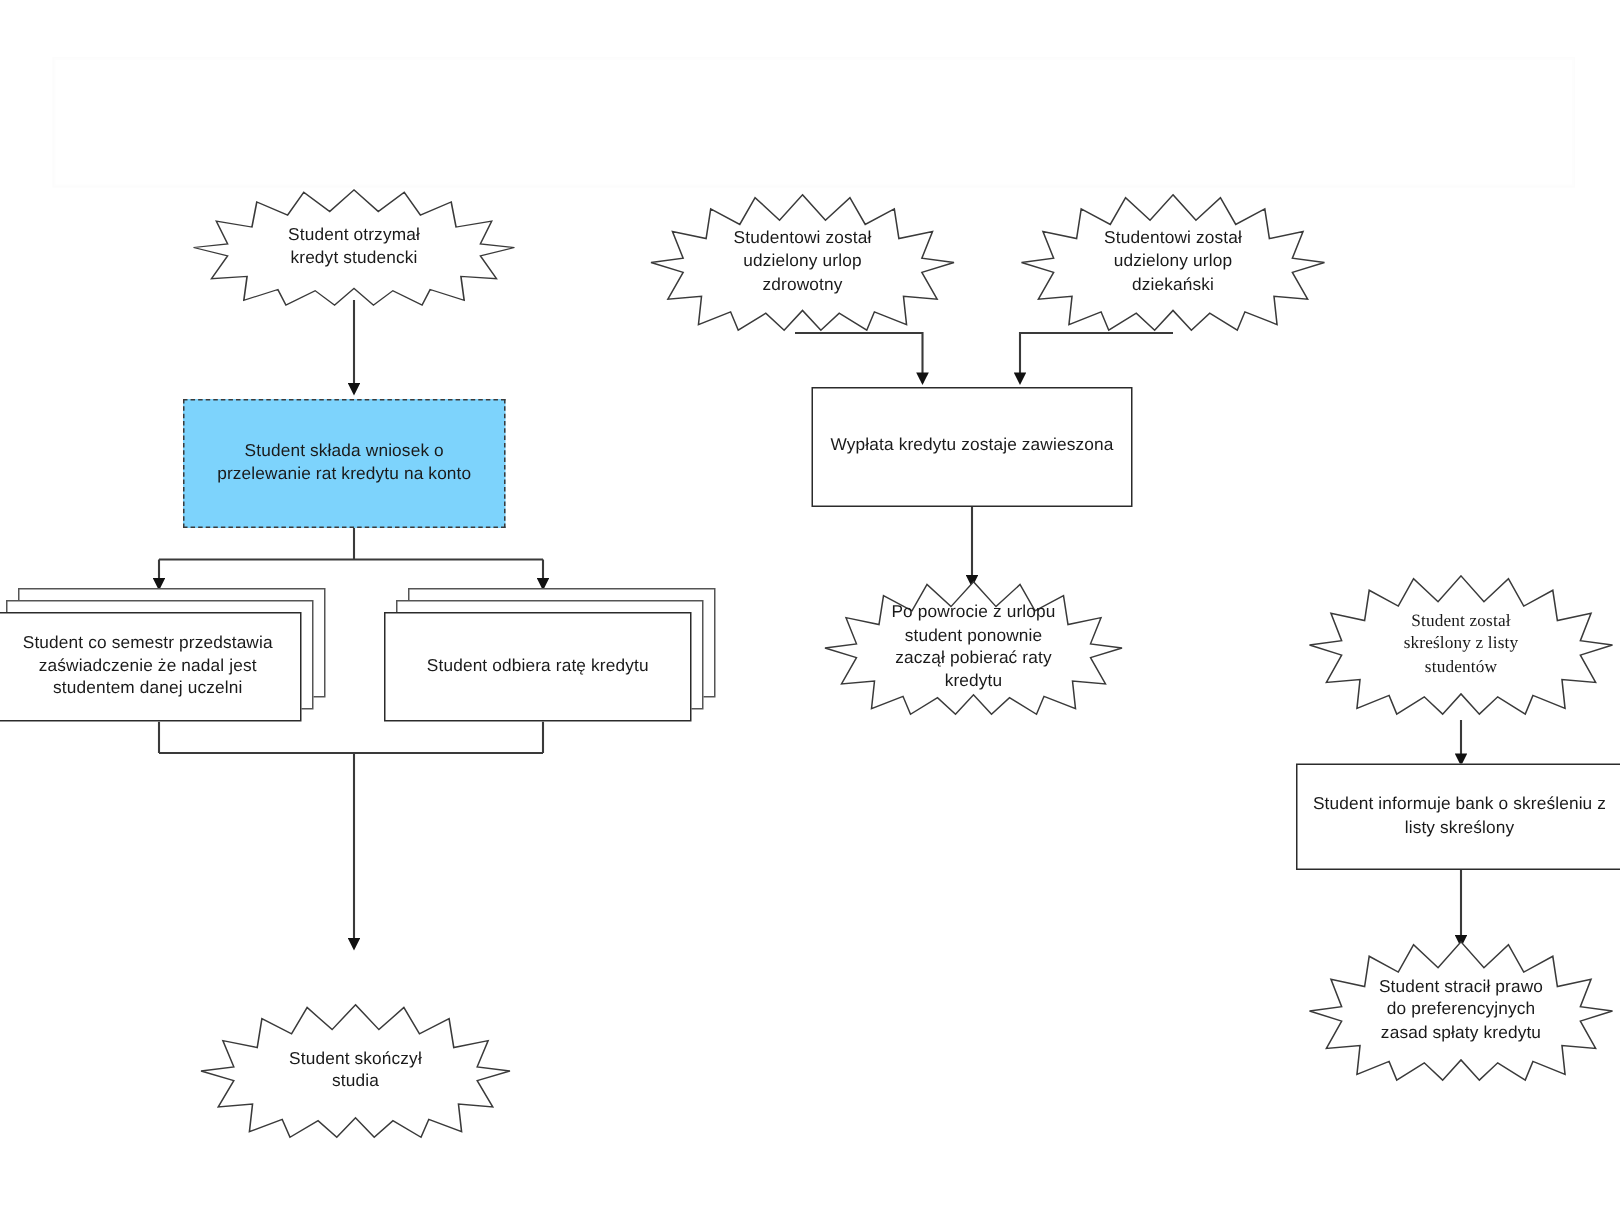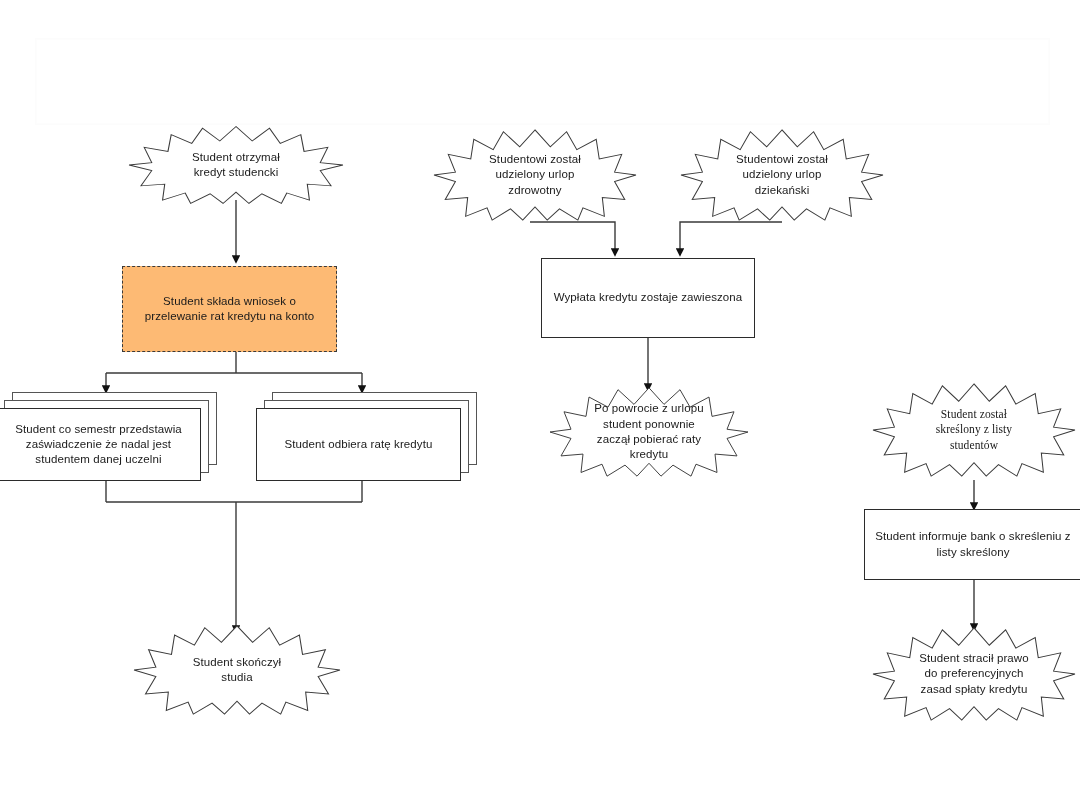--- a/index.html
+++ b/index.html
@@ -19,21 +19,21 @@
     text-align:center;white-space:pre-line;
     font-size:11.5px;color:#1a1a1a;line-height:1.33;
     letter-spacing:.1px;padding:0 6px;box-sizing:border-box;
   }
 
   
   .rect{border:1.2px solid #2b2b2b;background:#ffffff;}
 
   
   .rect-dashed{
-    border:1.6px dashed #3a3a3a;background:#fdba74;
+    border:1.6px dashed #3a3a3a;background:#7dd3fc;
   }
 
   
   .stack{position:absolute;}
   .stack .sheet{
     position:absolute;border:1.2px solid #555;background:#ffffff;
     box-sizing:border-box;
   }
   .stack .sheet.s3{left:16px;top:0;}
   .stack .sheet.s2{left:8px;top:8px;}
@@ -113,21 +113,21 @@
   </div>
 
   <div class="node stack" style="left:256px;top:392px;width:221px;height:89px;padding-left:19px;">
     <div class="sheet s3" style="width:205px;height:73px;"></div>
     <div class="sheet s2" style="width:205px;height:73px;"></div>
     <div class="sheet s1" style="width:205px;height:73px;">
       <div class="label">Student odbiera ratę kredytu</div>
     </div>
   </div>
 
-  <div class="node burst" style="left:133px;top:624px;width:208px;height:92px;text-decoration:underline;">
+  <div class="node burst" style="left:133px;top:668px;width:208px;height:92px;text-decoration:underline;">
     <svg width="208" height="92" viewBox="0 0 200 100" preserveAspectRatio="none">
       <polygon points="100,2 115,20 131,4 141,23 160,12 163,33 185,28 178,47 199,50 178,57 188,76 166,74 168,94 147,85 142,98 124,86 112,98 100,84 88,98 76,86 58,98 53,85 32,94 34,74 12,76 22,57 1,50 22,47 15,28 37,33 40,12 59,23 69,4 85,20" fill="#ffffff" stroke="#3a3a3a" stroke-width="1"></polygon>
     </svg>
     <div class="label">Student skończył
 studia</div>
   </div>
 
   <div class="node burst" style="left:433px;top:128px;width:204px;height:94px;">
     <svg width="204" height="94" viewBox="0 0 200 100" preserveAspectRatio="none">
       <polygon points="100,2 115,20 131,4 141,23 160,12 163,33 185,28 178,47 199,50 178,57 188,76 166,74 168,94 147,85 142,98 124,86 112,98 100,84 88,98 76,86 58,98 53,85 32,94 34,74 12,76 22,57 1,50 22,47 15,28 37,33 40,12 59,23 69,4 85,20" fill="#ffffff" stroke="#3a3a3a" stroke-width="1"></polygon>

